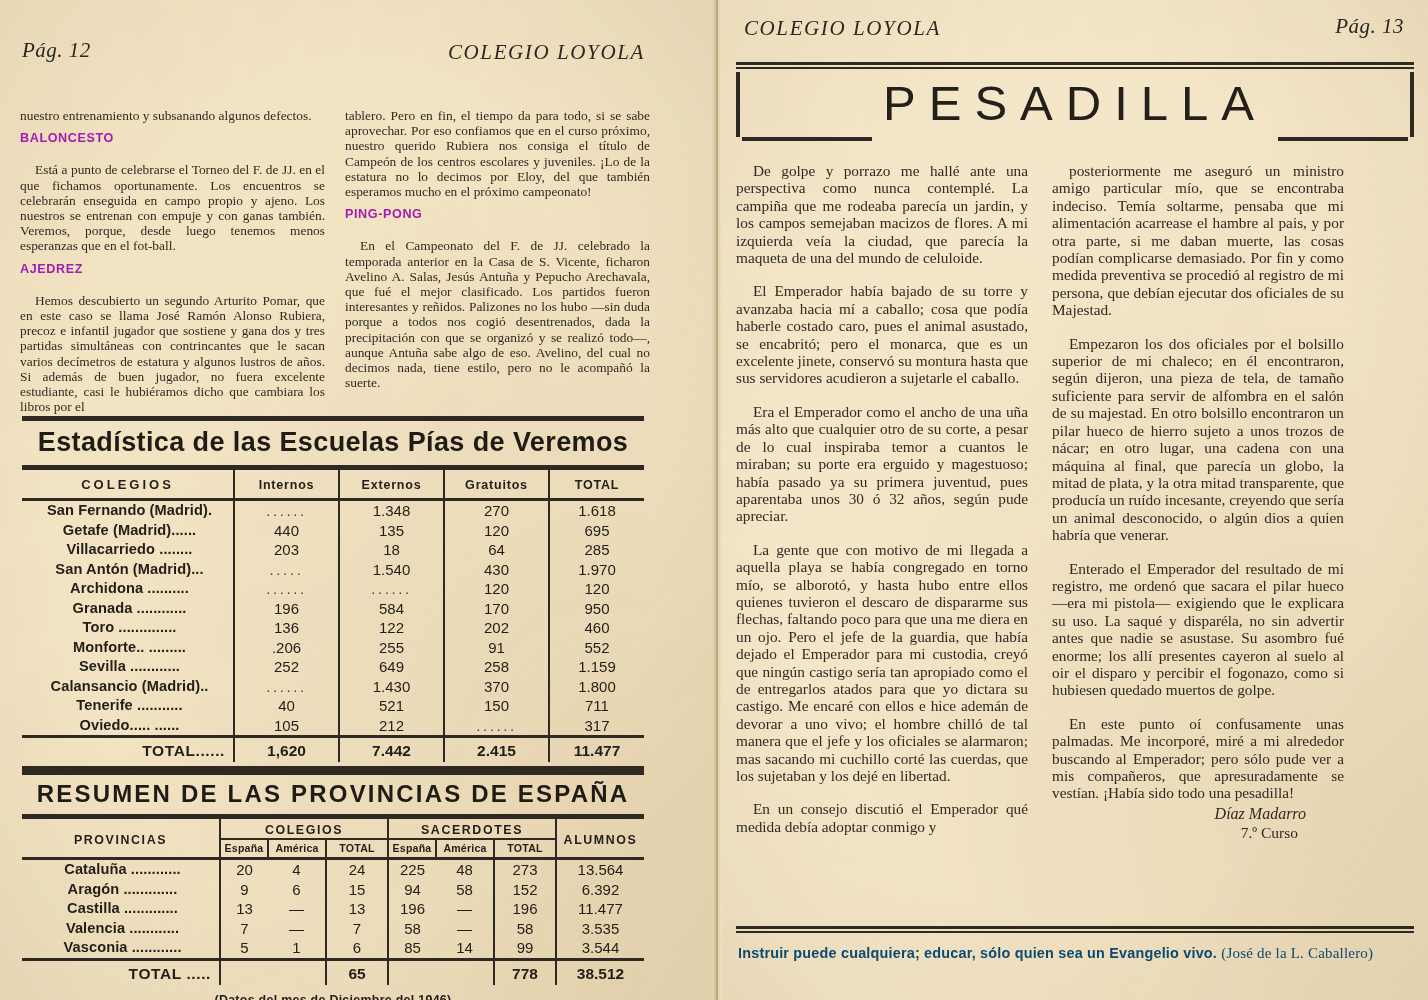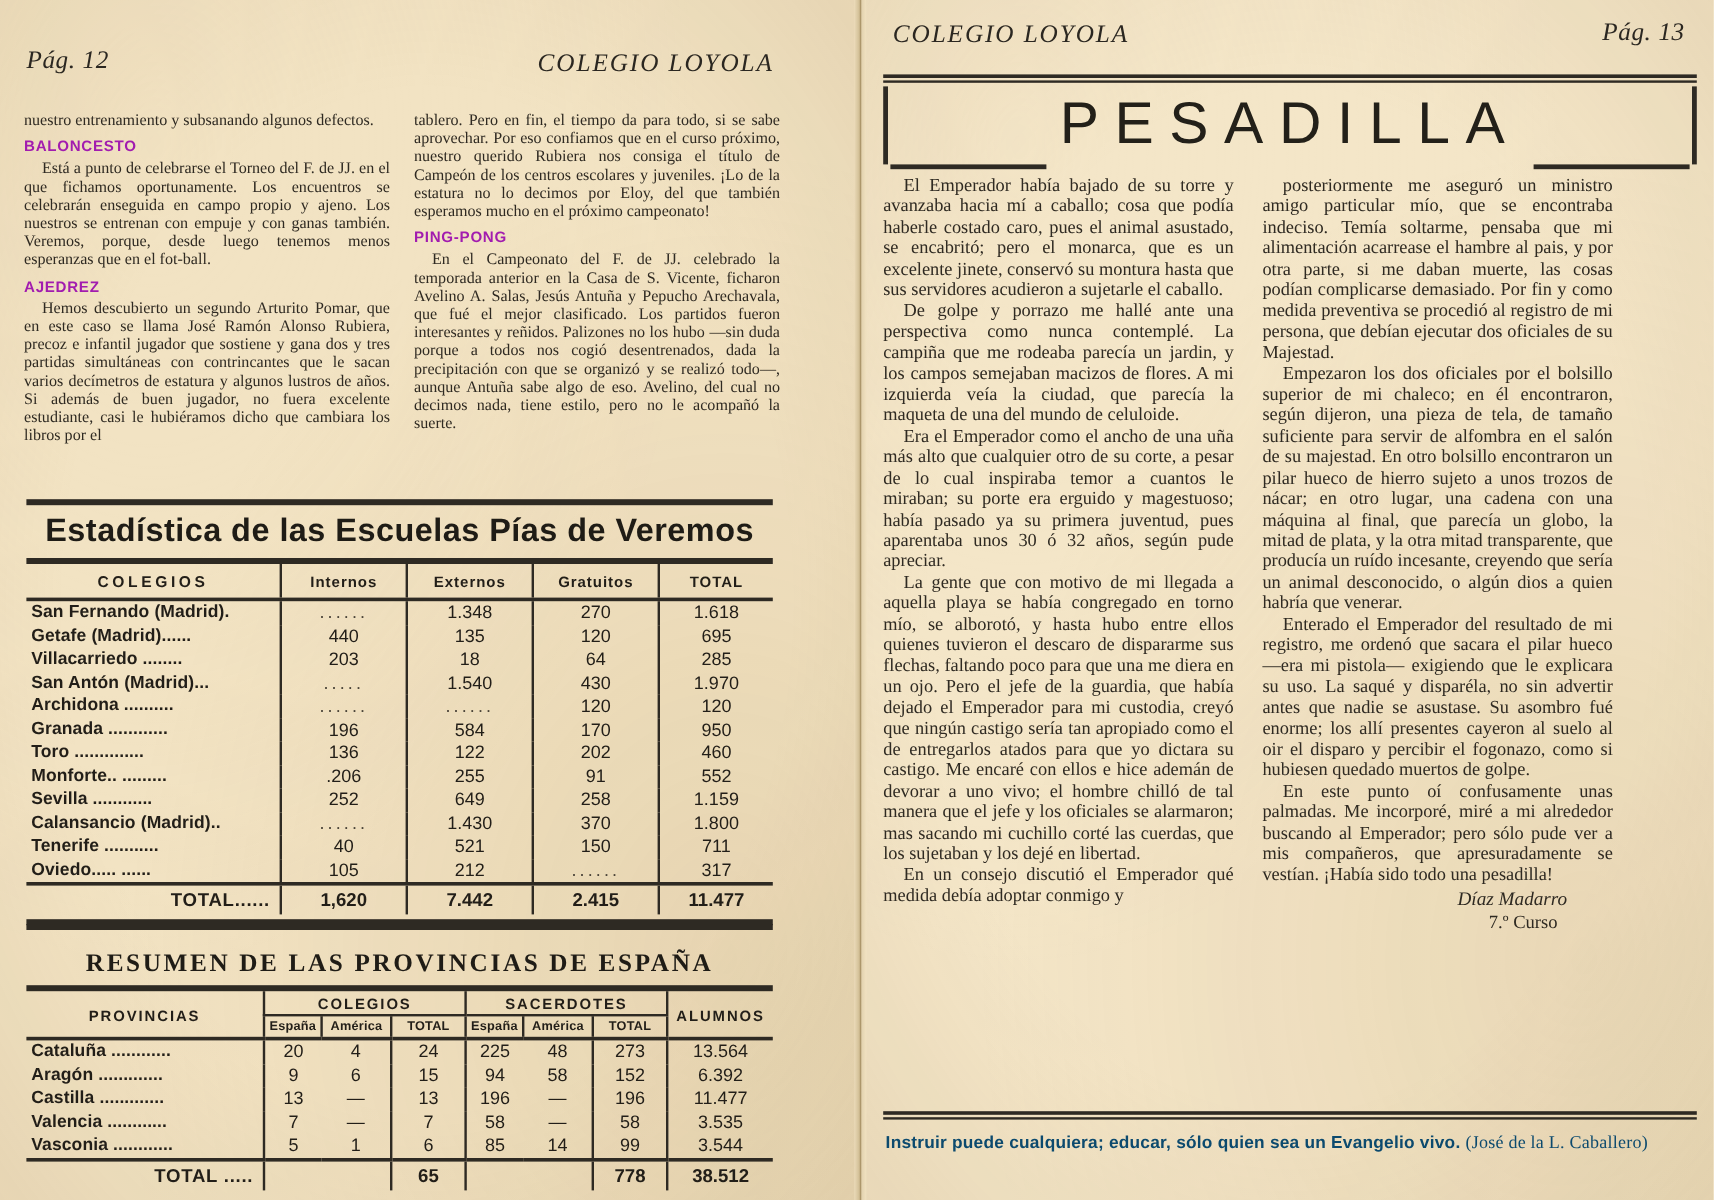--- a/index.html
+++ b/index.html
@@ -38,48 +38,48 @@
     color:#2f2a22;text-align:justify;
     font-family:"Liberation Serif", serif;
   }
   .colL{width:305px;}
   .gap{width:20px;}
   .subhead{
     font-family:"Liberation Sans", sans-serif;
     font-weight:bold;font-size:12.6px;letter-spacing:.6px;
     color:#a21caf;margin:8px 0 2px 0;
   }
-  .para{margin:0 0 0 0;text-indent:15px;}
+  .para{margin:16px 0 0 0;text-indent:15px;}
 
   
   .rule-thick{height:5px;background:#2e2a23;}
 
   
   .tablebox{margin-top:8px;}
   .tbl-title{
     font-family:"Liberation Sans", sans-serif;
     font-weight:bold;
     text-align:center;color:#1f1c16;
   }
   .t1-title{font-size:27px;letter-spacing:.4px;padding:6px 0 7px;}
-  .t2-title{font-size:21px;letter-spacing:2.2px;padding:15px 0 6px;font-family:Liberation Serif, serif;}
+  .t2-title{font-size:24px;letter-spacing:2.2px;padding:5px 0 6px;}
 
   table{border-collapse:collapse;width:100%;
     font-family:"Liberation Sans", sans-serif;color:#221e18;}
   table td,table th{padding:0;}
   .th-row th{
     font-weight:bold;font-size:12.5px;letter-spacing:.8px;
     padding:7px 0 6px;text-align:center;
   }
   .th-row th.lead{letter-spacing:3px;font-size:13px;}
   .colrule{border-left:2px solid #2e2a23;}
   .hdr-underline td{border-bottom:3px solid #2e2a23;height:0;}
   .datarow td{font-size:15px;padding:1px 0 1px;text-align:center;line-height:17.5px;}
   .datarow td.name{
-    text-align:left;font-weight:bold;font-size:14.6px;padding-left:4px;
+    text-align:center;font-weight:bold;font-size:14.6px;padding-left:4px;
     letter-spacing:.1px;white-space:nowrap;overflow:hidden;margin-top:37px;
   }
   .totrow td{font-size:15.5px;font-weight:bold;padding:4px 0 2px;text-align:center;}
   .totrow td.name{text-align:right;padding-right:8px;letter-spacing:.6px;}
   .tot-sep td{border-top:3px solid #2e2a23;height:0;}
   .blank{color:#4a4338;letter-spacing:2.6px;font-size:13px;}
 
   .subhdr th{font-size:10.6px;font-weight:bold;padding:2px 0 3px;text-align:center;letter-spacing:.2px;}
   .grouphdr th{font-size:12.4px;font-weight:bold;letter-spacing:1.6px;padding:4px 0 1px;text-align:center;}
   .grp-line{border-bottom:2px solid #2e2a23;}
@@ -415,22 +415,22 @@
         <div class="banner-title">PESADILLA</div>
       </div>
       <div class="banner-foot">
         <span></span>
         <span></span>
       </div>
     </div>
 
     <div class="cols" style="position:absolute;left:14px;top:146px;width:622px;">
       <div class="col colR">
+        <p class="para">De golpe y porrazo me hallé ante una perspectiva como nunca contemplé. La campiña que me rodeaba parecía un jardin, y los campos semejaban macizos de flores. A mi izquierda veía la ciudad, que parecía la maqueta de una del mundo de celuloide.</p>
         <p class="para">El Emperador había bajado de su torre y avanzaba hacia mí a caballo; cosa que podía haberle costado caro, pues el animal asustado, se encabritó; pero el monarca, que es un excelente jinete, conservó su montura hasta que sus servidores acudieron a sujetarle el caballo.</p>
-        <p class="para">De golpe y porrazo me hallé ante una perspectiva como nunca contemplé. La campiña que me rodeaba parecía un jardin, y los campos semejaban macizos de flores. A mi izquierda veía la ciudad, que parecía la maqueta de una del mundo de celuloide.</p>
         <p class="para">Era el Emperador como el ancho de una uña más alto que cualquier otro de su corte, a pesar de lo cual inspiraba temor a cuantos le miraban; su porte era erguido y magestuoso; había pasado ya su primera juventud, pues aparentaba unos 30 ó 32 años, según pude apreciar.</p>
         <p class="para">La gente que con motivo de mi llegada a aquella playa se había congregado en torno mío, se alborotó, y hasta hubo entre ellos quienes tuvieron el descaro de dispararme sus flechas, faltando poco para que una me diera en un ojo. Pero el jefe de la guardia, que había dejado el Emperador para mi custodia, creyó que ningún castigo sería tan apropiado como el de entregarlos atados para que yo dictara su castigo. Me encaré con ellos e hice ademán de devorar a uno vivo; el hombre chilló de tal manera que el jefe y los oficiales se alarmaron; mas sacando mi cuchillo corté las cuerdas, que los sujetaban y los dejé en libertad.</p>
         <p class="para">En un consejo discutió el Emperador qué medida debía adoptar conmigo y</p>
       </div>
       <div class="gap" style="width:24px"></div>
       <div class="col colR">
         <p class="para">posteriormente me aseguró un ministro amigo particular mío, que se encontraba indeciso. Temía soltarme, pensaba que mi alimentación acarrease el hambre al pais, y por otra parte, si me daban muerte, las cosas podían complicarse demasiado. Por fin y como medida preventiva se procedió al registro de mi persona, que debían ejecutar dos oficiales de su Majestad.</p>
         <p class="para">Empezaron los dos oficiales por el bolsillo superior de mi chaleco; en él encontraron, según dijeron, una pieza de tela, de tamaño suficiente para servir de alfombra en el salón de su majestad. En otro bolsillo encontraron un pilar hueco de hierro sujeto a unos trozos de nácar; en otro lugar, una cadena con una máquina al final, que parecía un globo, la mitad de plata, y la otra mitad transparente, que producía un ruído incesante, creyendo que sería un animal desconocido, o algún dios a quien habría que venerar.</p>
         <p class="para">Enterado el Emperador del resultado de mi registro, me ordenó que sacara el pilar hueco —era mi pistola— exigiendo que le explicara su uso. La saqué y disparéla, no sin advertir antes que nadie se asustase. Su asombro fué enorme; los allí presentes cayeron al suelo al oir el disparo y percibir el fogonazo, como si hubiesen quedado muertos de golpe.</p>
         <p class="para">En este punto oí confusamente unas palmadas. Me incorporé, miré a mi alrededor buscando al Emperador; pero sólo pude ver a mis compañeros, que apresuradamente se vestían. ¡Había sido todo una pesadilla!</p>

